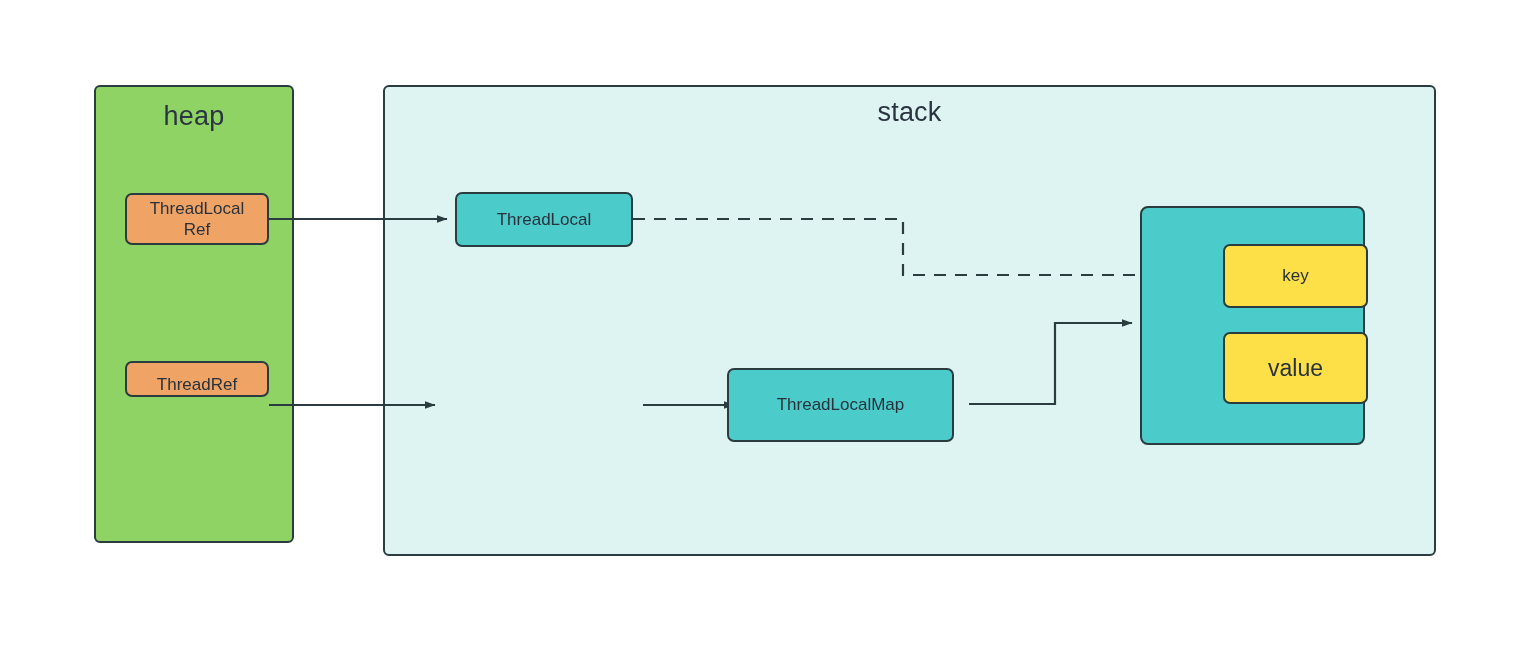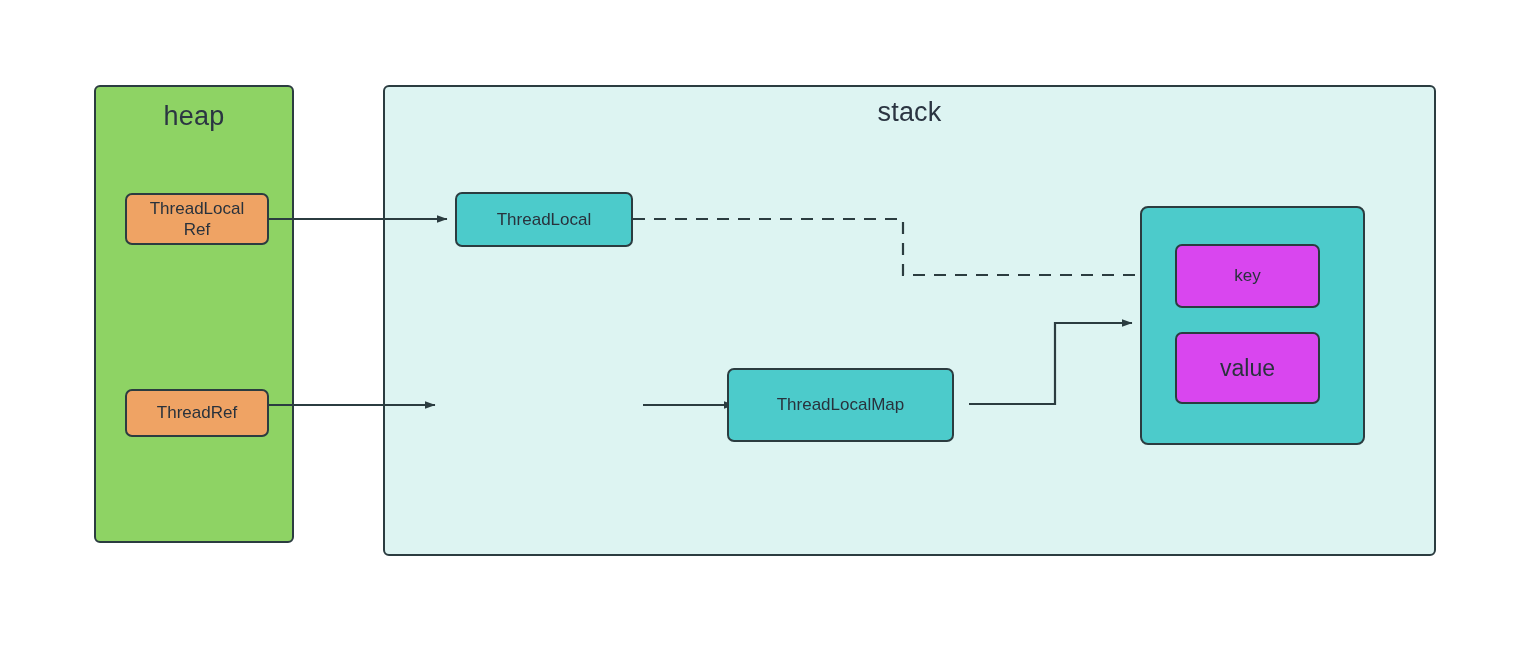--- a/index.html
+++ b/index.html
@@ -59,24 +59,24 @@
     display: flex;
     align-items: center;
     justify-content: center;
     text-align: center;
     color: #29323c;
     font-size: 17px;
     line-height: 1.25;
   }
   .node.orange { background: #efa364; }
   .node.teal   { background: #4ccbcb; }
-  .node.pale   { background: #d946ef; }
+  .node.pale   { background: #fde047; margin-left: 48px; }
 
   #node-threadlocal-ref { left: 125px; top: 193px; width: 144px; height: 52px; }
-  #node-thread-ref      { left: 125px; top: 389px; width: 144px; height: 48px; }
+  #node-thread-ref      { left: 125px; top: 361px; width: 144px; height: 36px; align-items: flex-end; }
   #node-threadlocal     { left: 455px; top: 192px; width: 178px; height: 55px; }
   #node-current-thread  { left: 443px; top: 368px; width: 200px; height: 74px; }
   #node-threadlocalmap  { left: 727px; top: 368px; width: 227px; height: 74px; }
 
   #node-entry {
     left: 1140px; top: 206px; width: 225px; height: 239px;
     background: #4ccbcb;
     border: 2px solid #2b3c40;
     border-radius: 8px;
     position: absolute;

